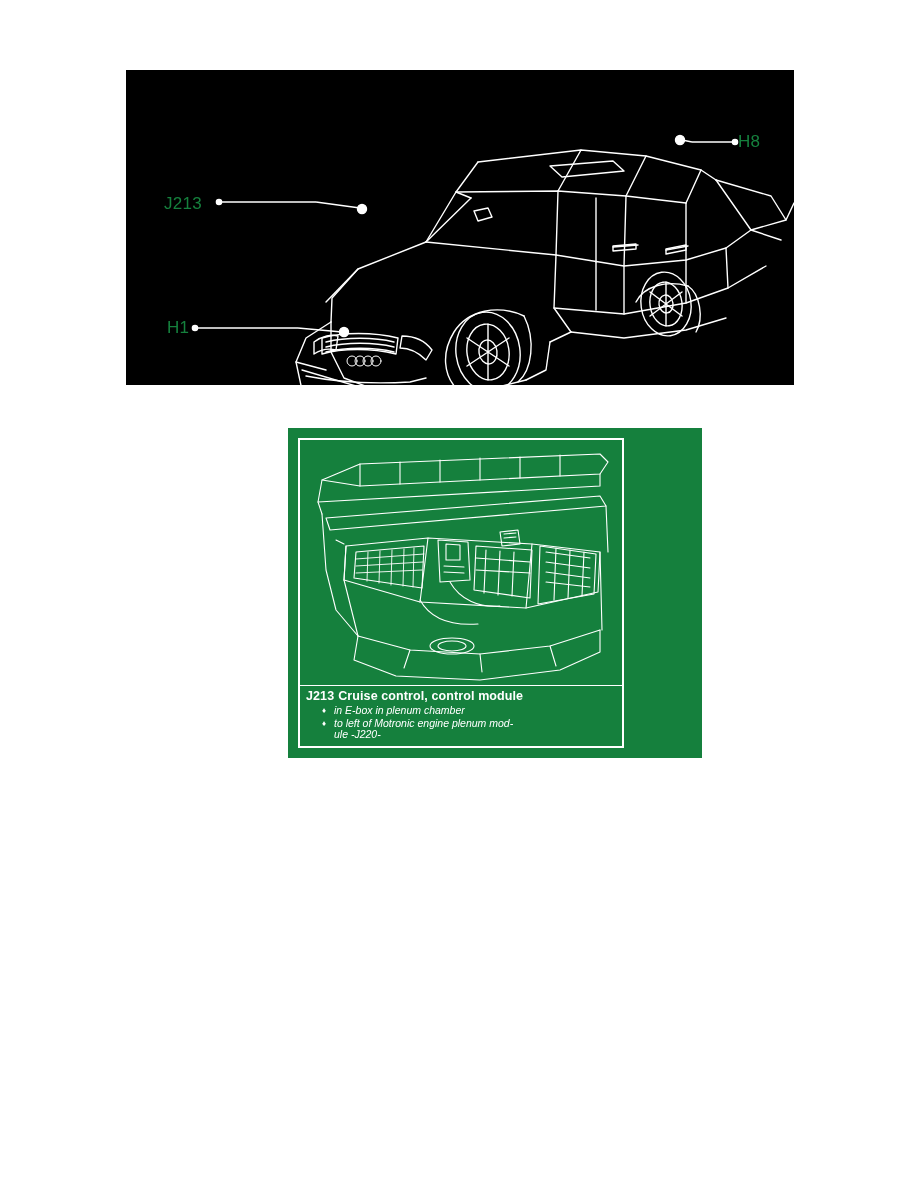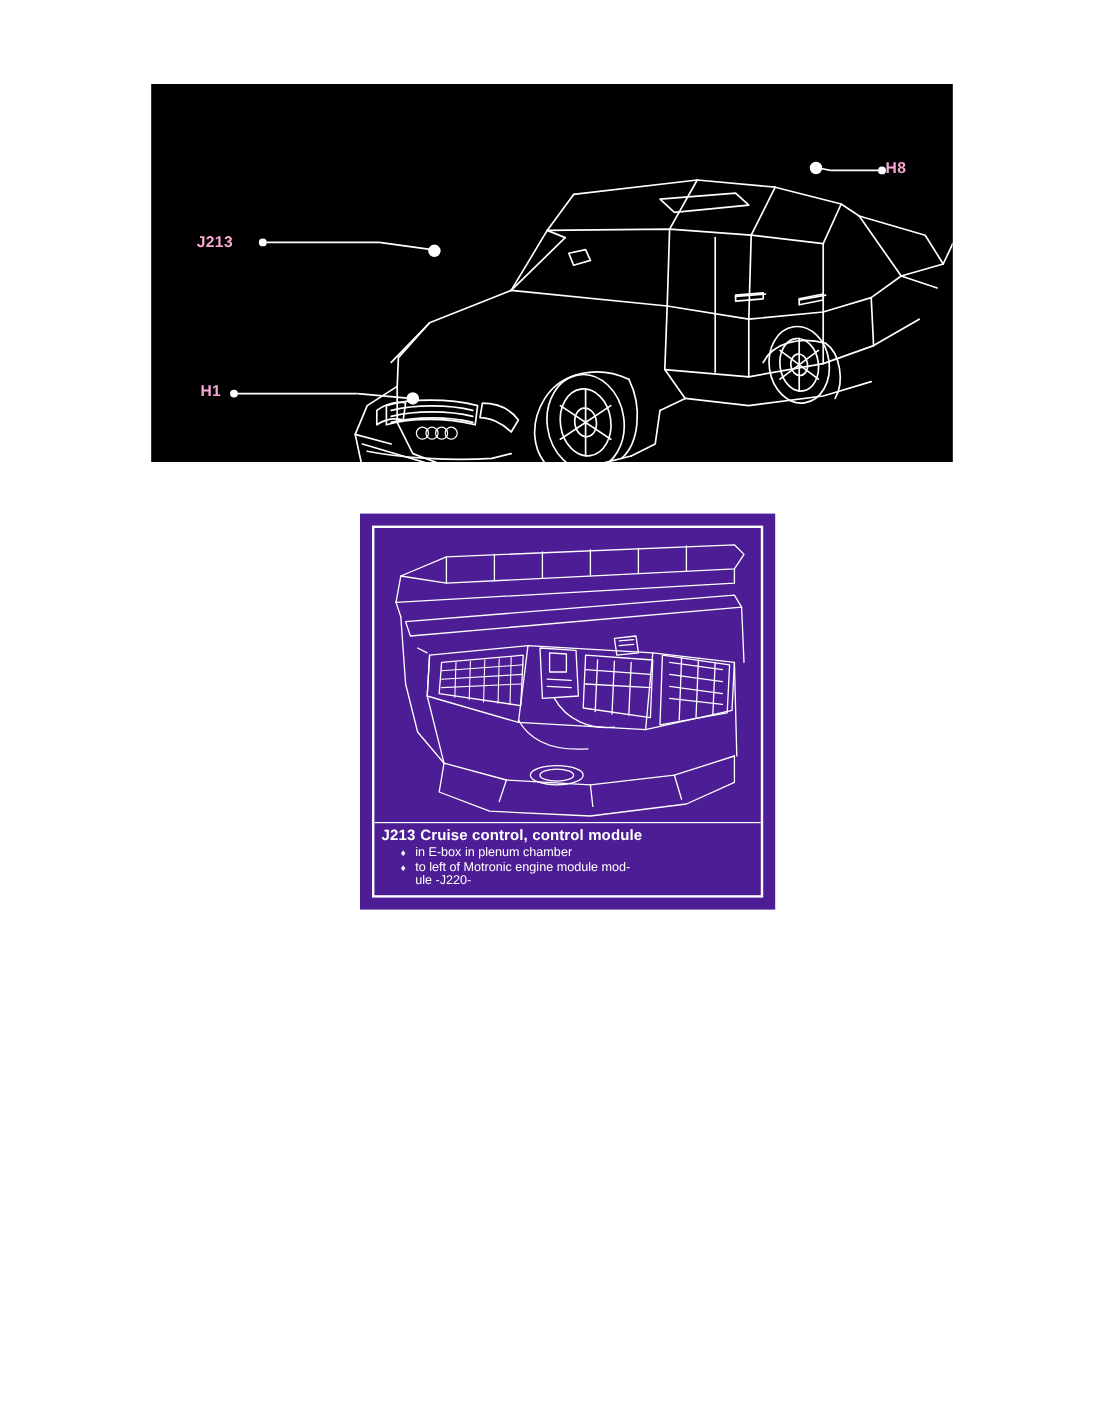--- a/index.html
+++ b/index.html
@@ -27,39 +27,39 @@
   }
   #figure-vehicle svg {
     position: absolute;
     left: 0;
     top: 0;
     width: 668px;
     height: 315px;
   }
   .callout-label {
     position: absolute;
-    color: #f9a8d4;
+    color: #15803d;
     font-family: "Liberation Sans", sans-serif;
-    font-weight: bold;
-    font-size: 13px;
+    font-weight: normal;
+    font-size: 17px;
     letter-spacing: 0.3px;
     white-space: nowrap;
   }
   #label-j213 { left: 38px; top: 124px; }
   #label-h1   { left: 41px; top: 248px; }
   #label-h8   { left: 612px; top: 62px; }
 
   
   #figure-ebox {
     position: absolute;
-    left: 300px;
+    left: 288px;
     top: 428px;
-    width: 346px;
+    width: 414px;
     height: 330px;
-    background: #4c1d95;
+    background: #15803d;
     border: 0;
     overflow: hidden;
   }
   #figure-ebox .inner-frame {
     position: absolute;
     left: 10px;
     top: 10px;
     width: 326px;
     height: 310px;
     border: 2px solid #ffffff;
@@ -106,21 +106,21 @@
     position: relative;
     margin-bottom: 1px;
   }
   #ebox-caption li .bullet {
     position: absolute;
     left: -12px;
     top: 0;
     font-size: 8px;
     line-height: 12px;
   }
-  #ebox-caption li .txt { display: inline-block; }
+  #ebox-caption li .txt { display: inline-block; font-style: italic; }
 </style>
 </head>
 <body>
 
 <div id="figure-vehicle">
 
   <svg viewBox="0 0 668 315" preserveAspectRatio="none">
     <g fill="none" stroke="#ffffff" stroke-width="1.4" stroke-linejoin="round" stroke-linecap="round">
 
       <path d="M352 92 L455 80 L520 86 L575 100 L590 110"></path>
@@ -294,20 +294,20 @@
       <div class="cap-title">
         <span class="code">J213</span><span>Cruise control, control module</span>
       </div>
       <ul>
         <li>
           <span class="bullet">♦</span>
           <span class="txt">in E-box in plenum chamber</span>
         </li>
         <li>
           <span class="bullet">♦</span>
-          <span class="txt" style="white-space: pre-line;">to left of Motronic engine module mod-
+          <span class="txt" style="white-space: pre-line;">to left of Motronic engine plenum mod-
 ule -J220-</span>
         </li>
       </ul>
     </div>
 
   </div>
 </div>
 
 </body></html>

